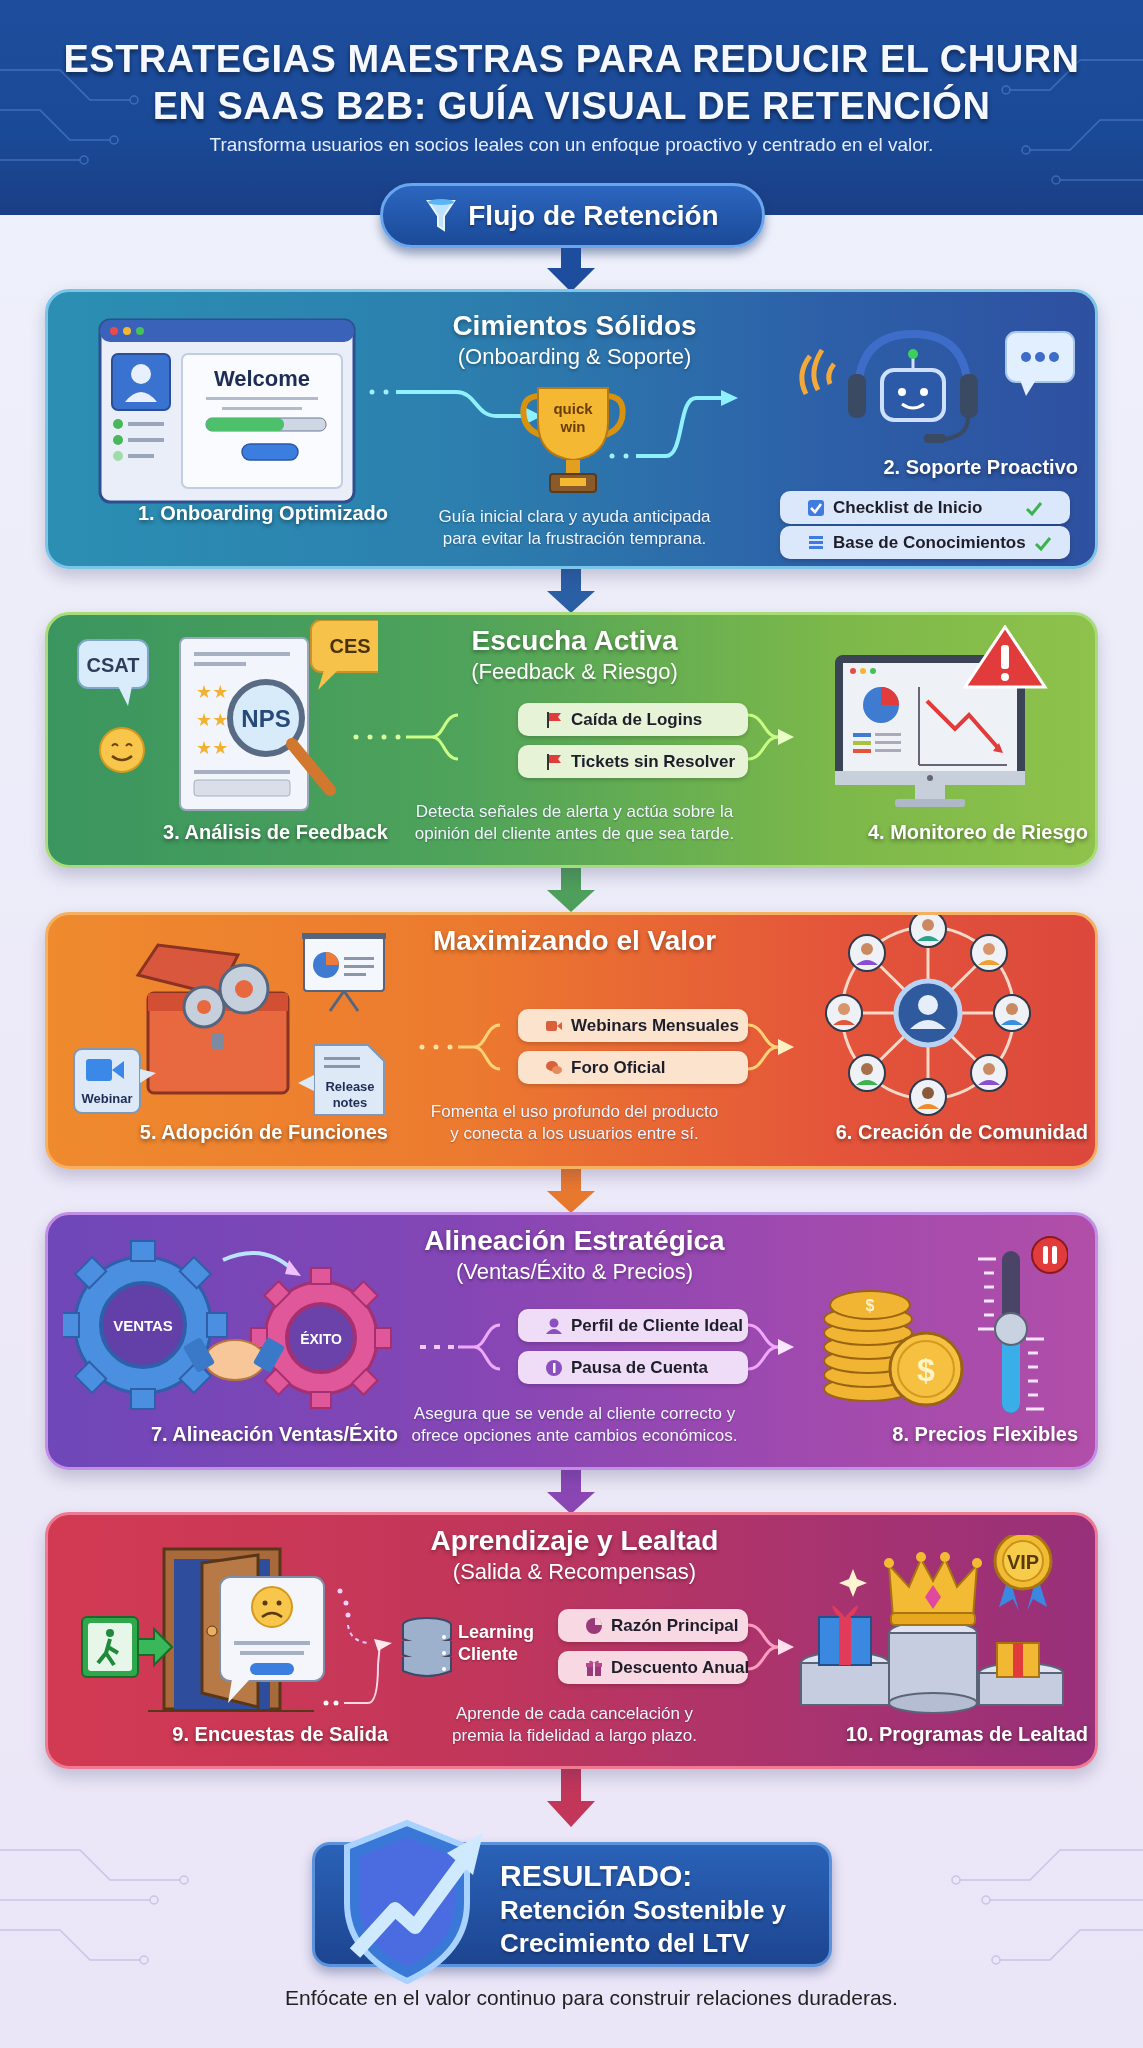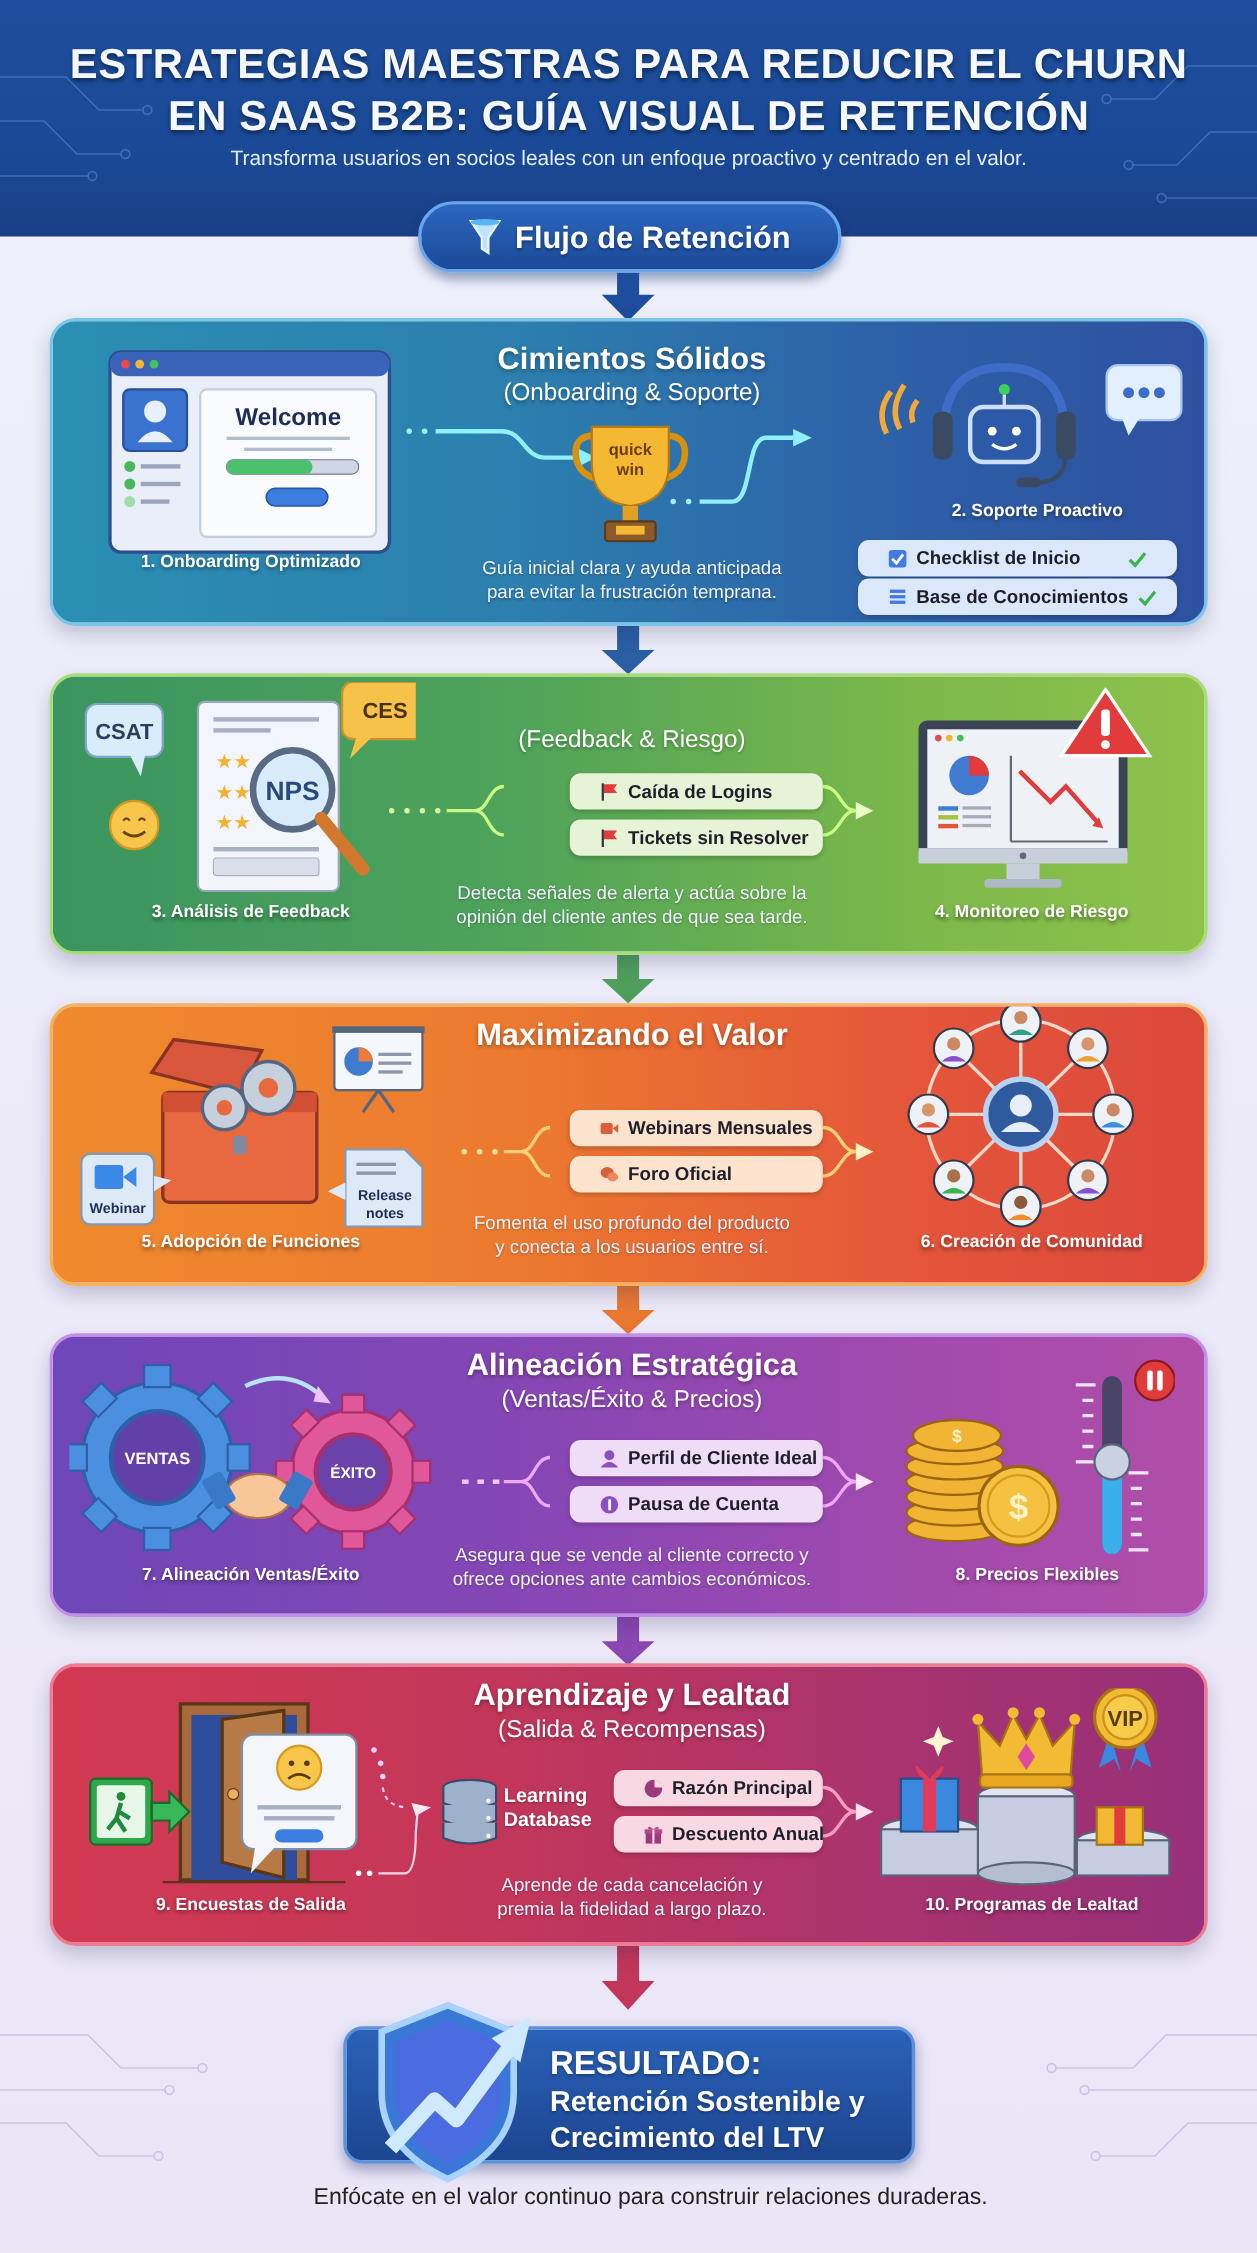--- a/index.html
+++ b/index.html
@@ -63,21 +63,21 @@
   .sec-sub {
     position: absolute; left: 300px; width: 453px; text-align: center;
     font-size: 22px; color: #fff; text-shadow: 0 2px 3px rgba(0,0,0,.3);
   }
   .sec-desc {
     position: absolute; left: 300px; width: 453px; text-align: center;
     font-size: 17px; line-height: 22px; color: #f1f5ff;
     text-shadow: 0 1px 2px rgba(0,0,0,.3);
   }
   .step-label {
-    position: absolute; text-align: center; font-size: 16px; font-weight: 700; color: #fff;
+    position: absolute; text-align: right; font-size: 20px; font-weight: 700; color: #fff;
     text-shadow: 0 2px 4px rgba(0,0,0,.45);
     white-space: nowrap;
   }
   .chip {
     position: absolute; height: 33px; border-radius: 10px;
     display: flex; align-items: center; gap: 8px; padding: 0 27px;
     font-size: 17px; font-weight: 700; color: #1e1e2a;
     box-shadow: 0 2px 4px rgba(0,0,0,.18);
     white-space: nowrap;
   }
@@ -312,20 +312,21 @@
   <div class="chip" style="left:470px; top:130px; width:230px; background:#e7f3d6;">
     <span class="ico">
         <svg width="18" height="18">
           <line x1="3" y1="1" x2="3" y2="17" stroke="#333" stroke-width="2"></line>
           <path d="M4 2 H16 L13 6 L16 10 H4 Z" fill="#e23b3b"></path>
         </svg>
       </span>
     <span>Tickets sin Resolver</span>
   </div>
 
+  <div class="sec-title" style="top:10px;">Escucha Activa</div>
   <div class="sec-sub" style="top:44px;">(Feedback &amp; Riesgo)</div>
   <div class="sec-desc" style="top:186px;">
     <div>Detecta señales de alerta y actúa sobre la</div>
     <div>opinión del cliente antes de que sea tarde.</div>
   </div>
 
   <svg class="art" style="left:775px; top:10px;" width="230" height="190" viewBox="0 0 230 190">
     <rect x="12" y="30" width="190" height="126" rx="8" fill="#3a4454"></rect>
     <rect x="20" y="38" width="174" height="108" fill="#eef2f7"></rect>
     <circle cx="30" cy="46" r="3" fill="#e94b4b"></circle>
@@ -617,21 +618,21 @@
       <path d="M3 8 V22 Q27 32 51 22 V8"></path>
       <path d="M3 24 V38 Q27 48 51 38 V24"></path>
       <path d="M3 40 V54 Q27 64 51 54 V40"></path>
     </g>
     <circle cx="44" cy="20" r="2" fill="#fff"></circle>
       <circle cx="44" cy="36" r="2" fill="#fff"></circle>
       <circle cx="44" cy="52" r="2" fill="#fff"></circle>
   </svg>
   <div style="position:absolute; left:410px; top:106px; font-size:18px; font-weight:700; line-height:22px; color:#fff; text-shadow:0 1px 2px rgba(0,0,0,.35);">
     <div>Learning</div>
-    <div>Database</div>
+    <div>Cliente</div>
   </div>
 
   <svg class="connector" style="left:700px; top:90px;" width="90" height="90" viewBox="0 0 90 90">
     <path d="M0 20 C16 20 16 42 30 42 M0 64 C16 64 16 42 30 42" stroke="#ff9ec0" stroke-width="3" fill="none"></path>
     <polygon points="30,34 46,42 30,50" fill="#ffe0ec"></polygon>
   </svg>
   <div class="chip" style="left:510px; top:94px; width:190px; background:#f8d8e2;">
     <span class="ico">
         <svg width="18" height="18">
           <circle cx="9" cy="9" r="8" fill="#9a3a7a"></circle>

